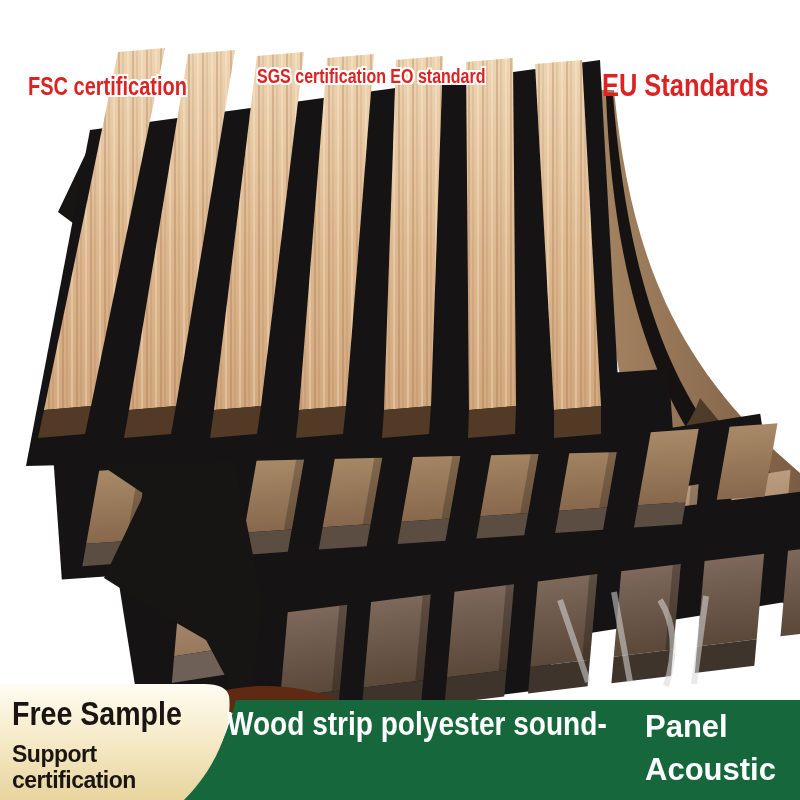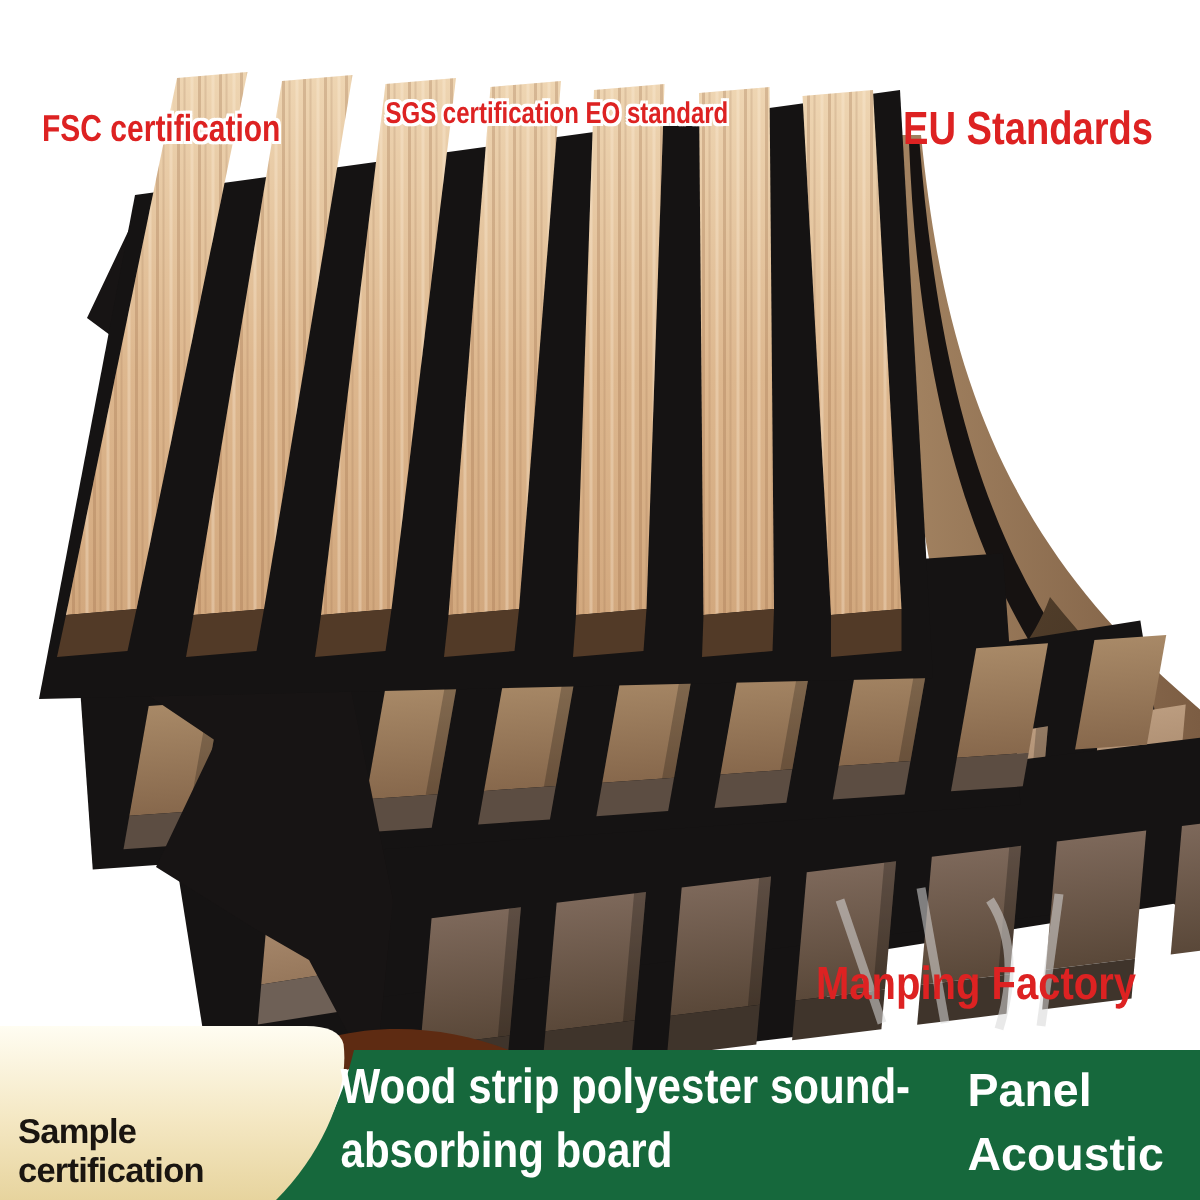--- a/index.html
+++ b/index.html
@@ -211,27 +211,26 @@
       </linearGradient>
     </defs>
     <path d="M168,120 C196,86 210,46 182,26 C230,0 292,0 344,22 L320,34 C290,26 250,28 228,34 C220,72 206,100 190,120 Z" fill="var(--swoosh-brown)"></path>
     <path d="M236,20 L800,20 L800,120 L182,120 C212,90 228,54 236,20 Z" fill="var(--banner-green)"></path>
     <path d="M0,4 L204,4 Q226,4 229,16 C233,46 216,88 184,120 L0,120 Z" fill="url(#gCream)"></path>
   </svg>
 
   <div class="txt red-outline" id="lbl-fsc"><span class="squish">FSC certification</span></div>
   <div class="txt red-outline" id="lbl-sgs"><span class="squish">SGS certification EO standard</span></div>
   <div class="txt red-plain" id="lbl-eu"><span class="squish">EU Standards</span></div>
-  <div class="txt red-plain" id="lbl-factory"><span class="squish">Manping Factory</span></div>
-
+
+  <div class="txt" id="free-sample"><span class="squish">Free Sample</span></div>
   <div class="txt" id="support">
-    <div>Sample</div>
+    <div>Support</div>
     <div>certification</div>
   </div>
   <div class="txt" id="prod-title">
     <div><span class="squish">Wood strip polyester sound-</span></div>
-    <div><span class="squish">absorbing board</span></div>
   </div>
   <div class="txt" id="category">
     <div>Panel</div>
     <div>Acoustic</div>
   </div>
 </div>
 
 </body></html>

